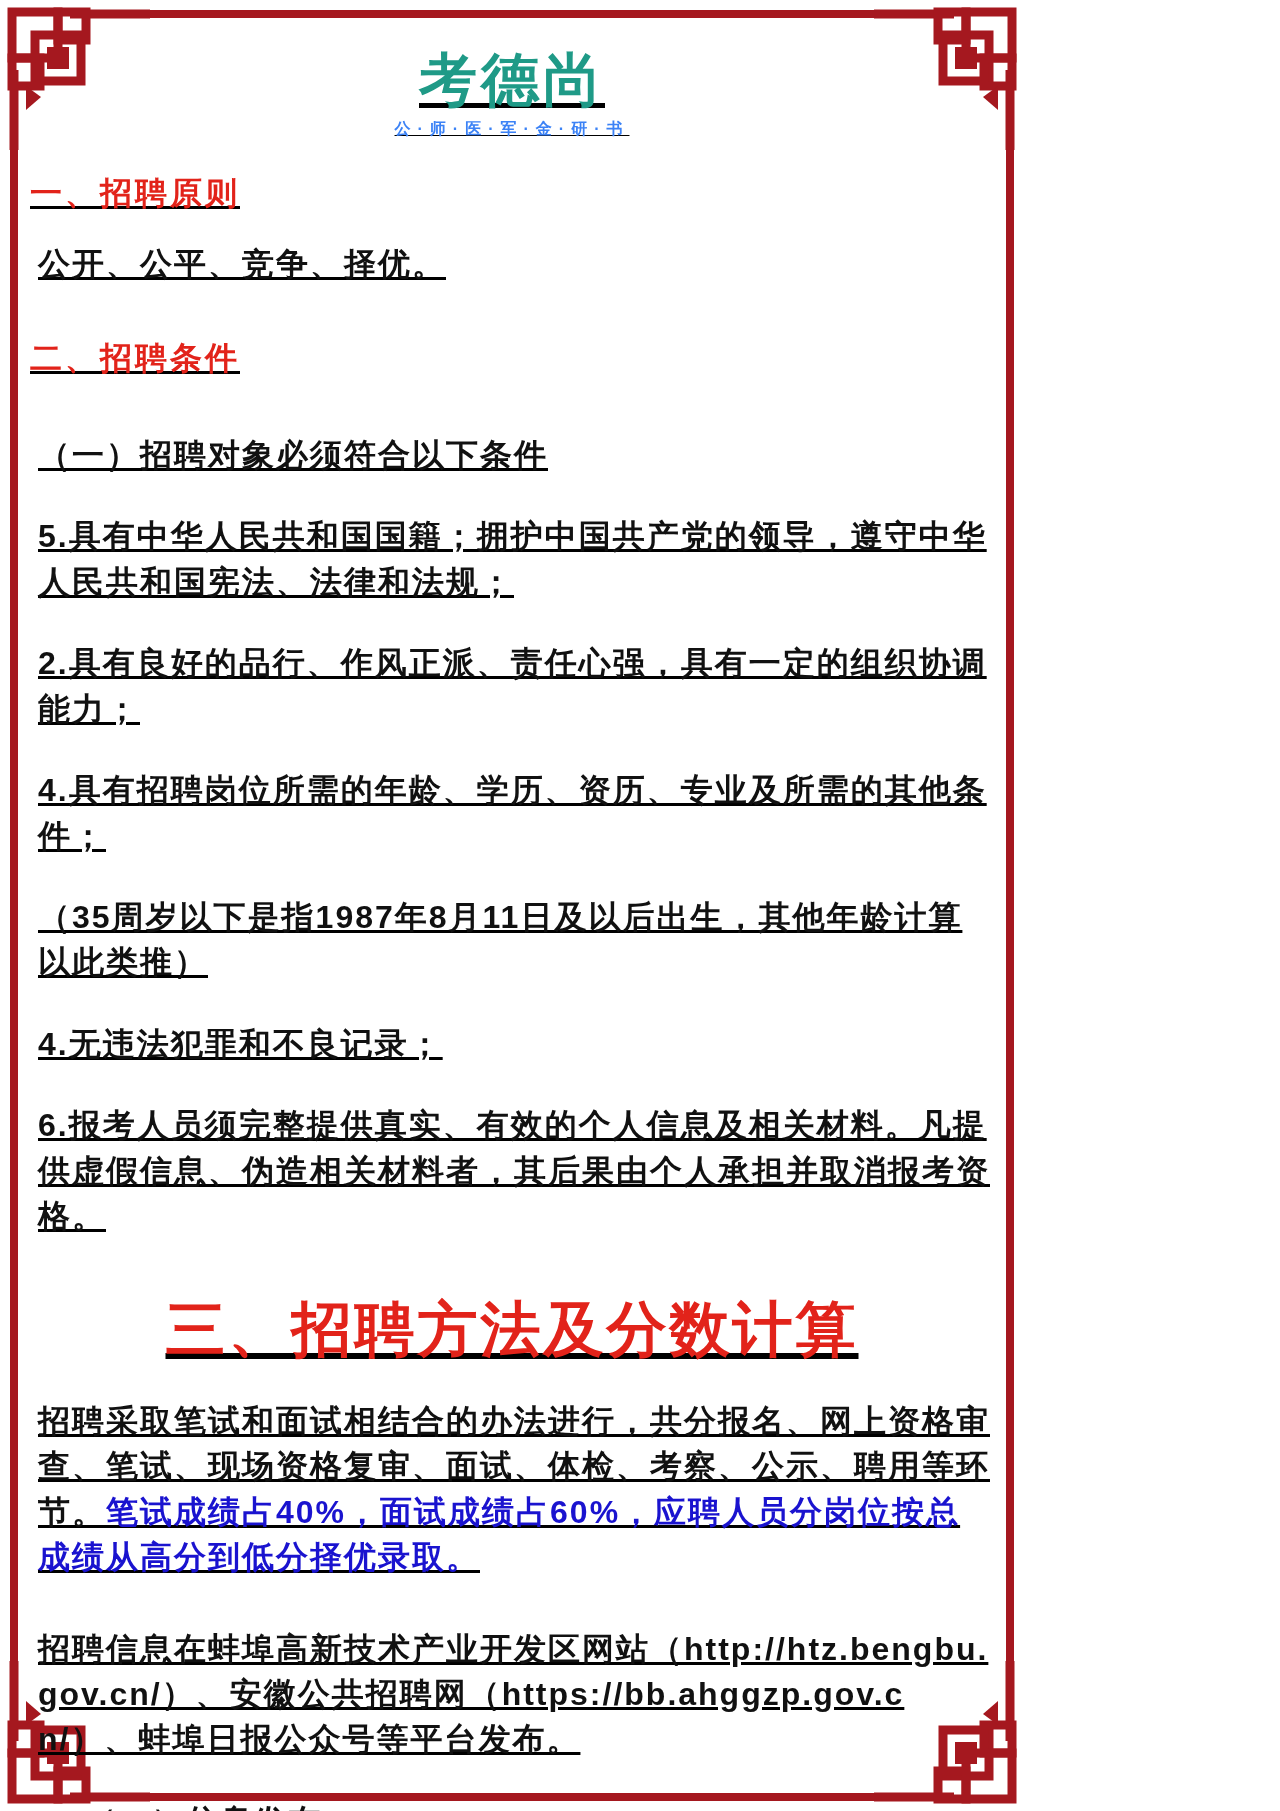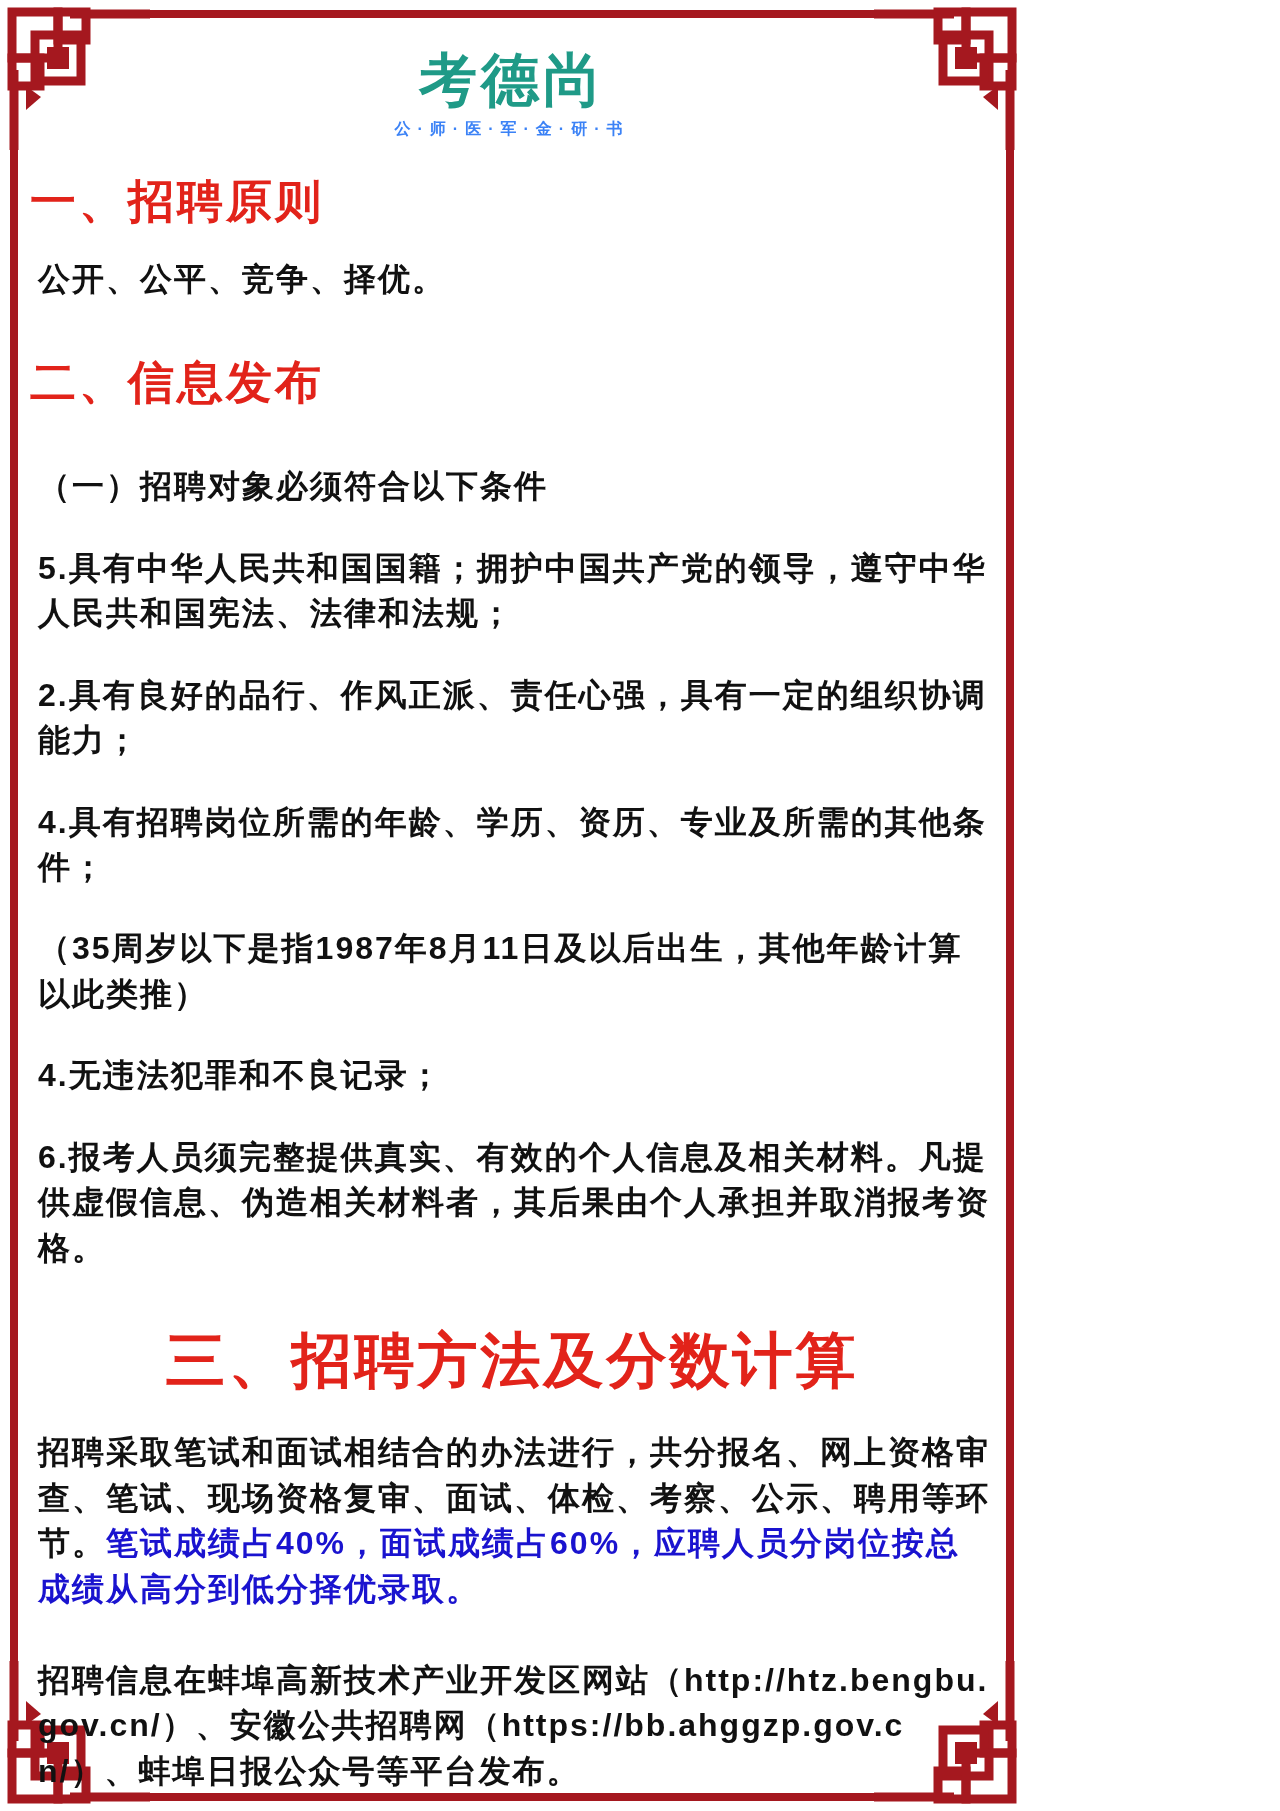--- a/index.html
+++ b/index.html
@@ -2,20 +2,21 @@
 <html><head>
 <meta charset="utf-8">
 <style>
   html,body{margin:0;padding:0;background:#ffffff;}
   .page{
     position:relative;
     width:1024px;height:1811px;
     background:#ffffff;
     overflow:hidden;
     font-family:"Liberation Sans","DejaVu Sans",sans-serif;
+    text-decoration:underline;
   }
   
   .edge{position:absolute;background:#a5181f;}
   .edge-top{top:10px;left:118px;right:118px;height:8px;}
   .edge-bottom{bottom:10px;left:118px;right:118px;height:8px;}
   .edge-left{left:10px;top:118px;bottom:118px;width:8px;}
   .edge-right{right:10px;top:118px;bottom:118px;width:8px;}
   .corner{position:absolute;width:150px;height:150px;}
   .corner svg{display:block;width:150px;height:150px;}
   .corner.tl{top:0;left:0;}
@@ -28,21 +29,21 @@
   .logo-title{
     font-size:58px;font-weight:900;color:#1f9a87;
     letter-spacing:4px;line-height:1.05;
   }
   .logo-sub{
     margin-top:8px;font-size:16px;font-weight:700;color:#3b82f6;
     letter-spacing:7px;
   }
   .h-red{
     margin:36px 0 0 0;
-    font-size:46px;line-height:1.12;font-weight:900;
+    font-size:32px;line-height:1.12;font-weight:900;
     color:#e2231a;letter-spacing:3px;
   }
   .h-red.h-big{font-size:60px;margin-top:56px;text-align:center;}
   .h2-gap{margin-top:54px;}
   .body{
     margin:36px 0 0 8px;
     font-size:32px;line-height:1.42;font-weight:700;
     color:#111111;letter-spacing:2px;
     word-break:break-all;
   }
@@ -122,21 +123,21 @@
   <div class="content">
 
     <header class="logo">
       <div class="logo-title">考德尚</div>
       <div class="logo-sub">公·师·医·军·金·研·书</div>
     </header>
 
     <h1 class="h-red">一、招聘原则</h1>
     <p class="body first">公开、公平、竞争、择优。</p>
 
-    <h1 class="h-red h2-gap">二、信息发布</h1>
+    <h1 class="h-red h2-gap">二、招聘条件</h1>
     <p class="body sub">（一）招聘对象必须符合以下条件</p>
     <p class="body">5.具有中华人民共和国国籍；拥护中国共产党的领导，遵守中华人民共和国宪法、法律和法规；</p>
     <p class="body">2.具有良好的品行、作风正派、责任心强，具有一定的组织协调能力；</p>
     <p class="body">4.具有招聘岗位所需的年龄、学历、资历、专业及所需的其他条件；</p>
     <p class="body">（35周岁以下是指1987年8月11日及以后出生，其他年龄计算以此类推）</p>
     <p class="body">4.无违法犯罪和不良记录；</p>
     <p class="body">6.报考人员须完整提供真实、有效的个人信息及相关材料。凡提供虚假信息、伪造相关材料者，其后果由个人承担并取消报考资格。</p>
 
     <h1 class="h-red h-big">三、招聘方法及分数计算</h1>
     <p class="body"><span>招聘采取笔试和面试相结合的办法进行，共分报名、网上资格审查、笔试、现场资格复审、面试、体检、考察、公示、聘用等环节。</span><span class="blue">笔试成绩占40%，面试成绩占60%，应聘人员分岗位按总成绩从高分到低分择优录取。</span></p>

